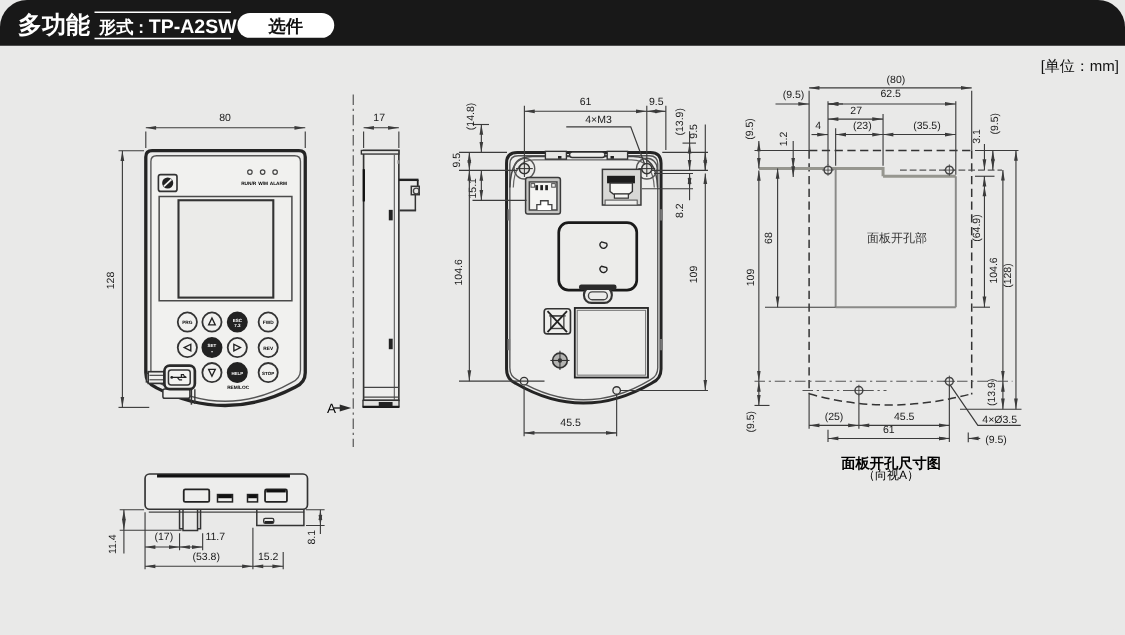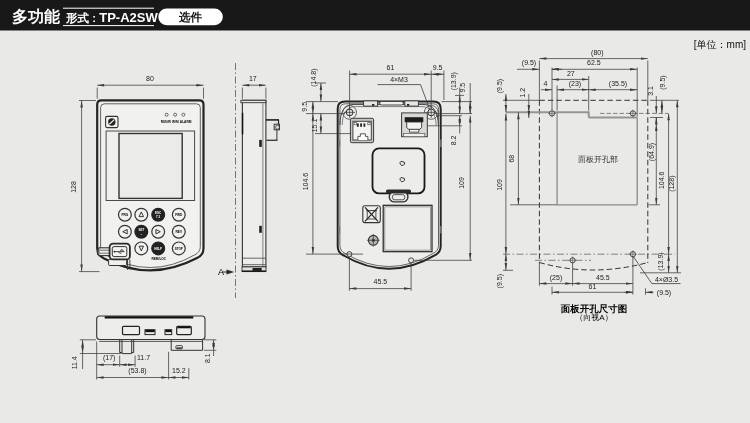--- a/index.html
+++ b/index.html
@@ -1,17 +1,17 @@
 <!DOCTYPE html>
 <html><head>
 <meta charset="utf-8">
 <style>
 html,body{margin:0;padding:0;background:#e9e9e8;}
 *{font-family:"Liberation Sans",sans-serif;}
-#wrap{width:750px;height:423px;position:relative;overflow:hidden;}
+#wrap{width:750px;height:423px;position:relative;overflow:hidden;border-radius:18px;}
 svg text{font-family:"Liberation Sans",sans-serif;}
 .t{font-size:7px;text-anchor:middle;fill:#1a1a1a;}
 .d{stroke:#3b3b3b;stroke-width:.75;fill:none;}
 </style>
 </head>
 <body>
 <div id="wrap">
 <svg width="750" height="423" viewBox="0 0 750 423">
 <defs>
 <marker id="ae" markerUnits="userSpaceOnUse" markerWidth="9" markerHeight="6" refX="7.2" refY="3" orient="auto">

